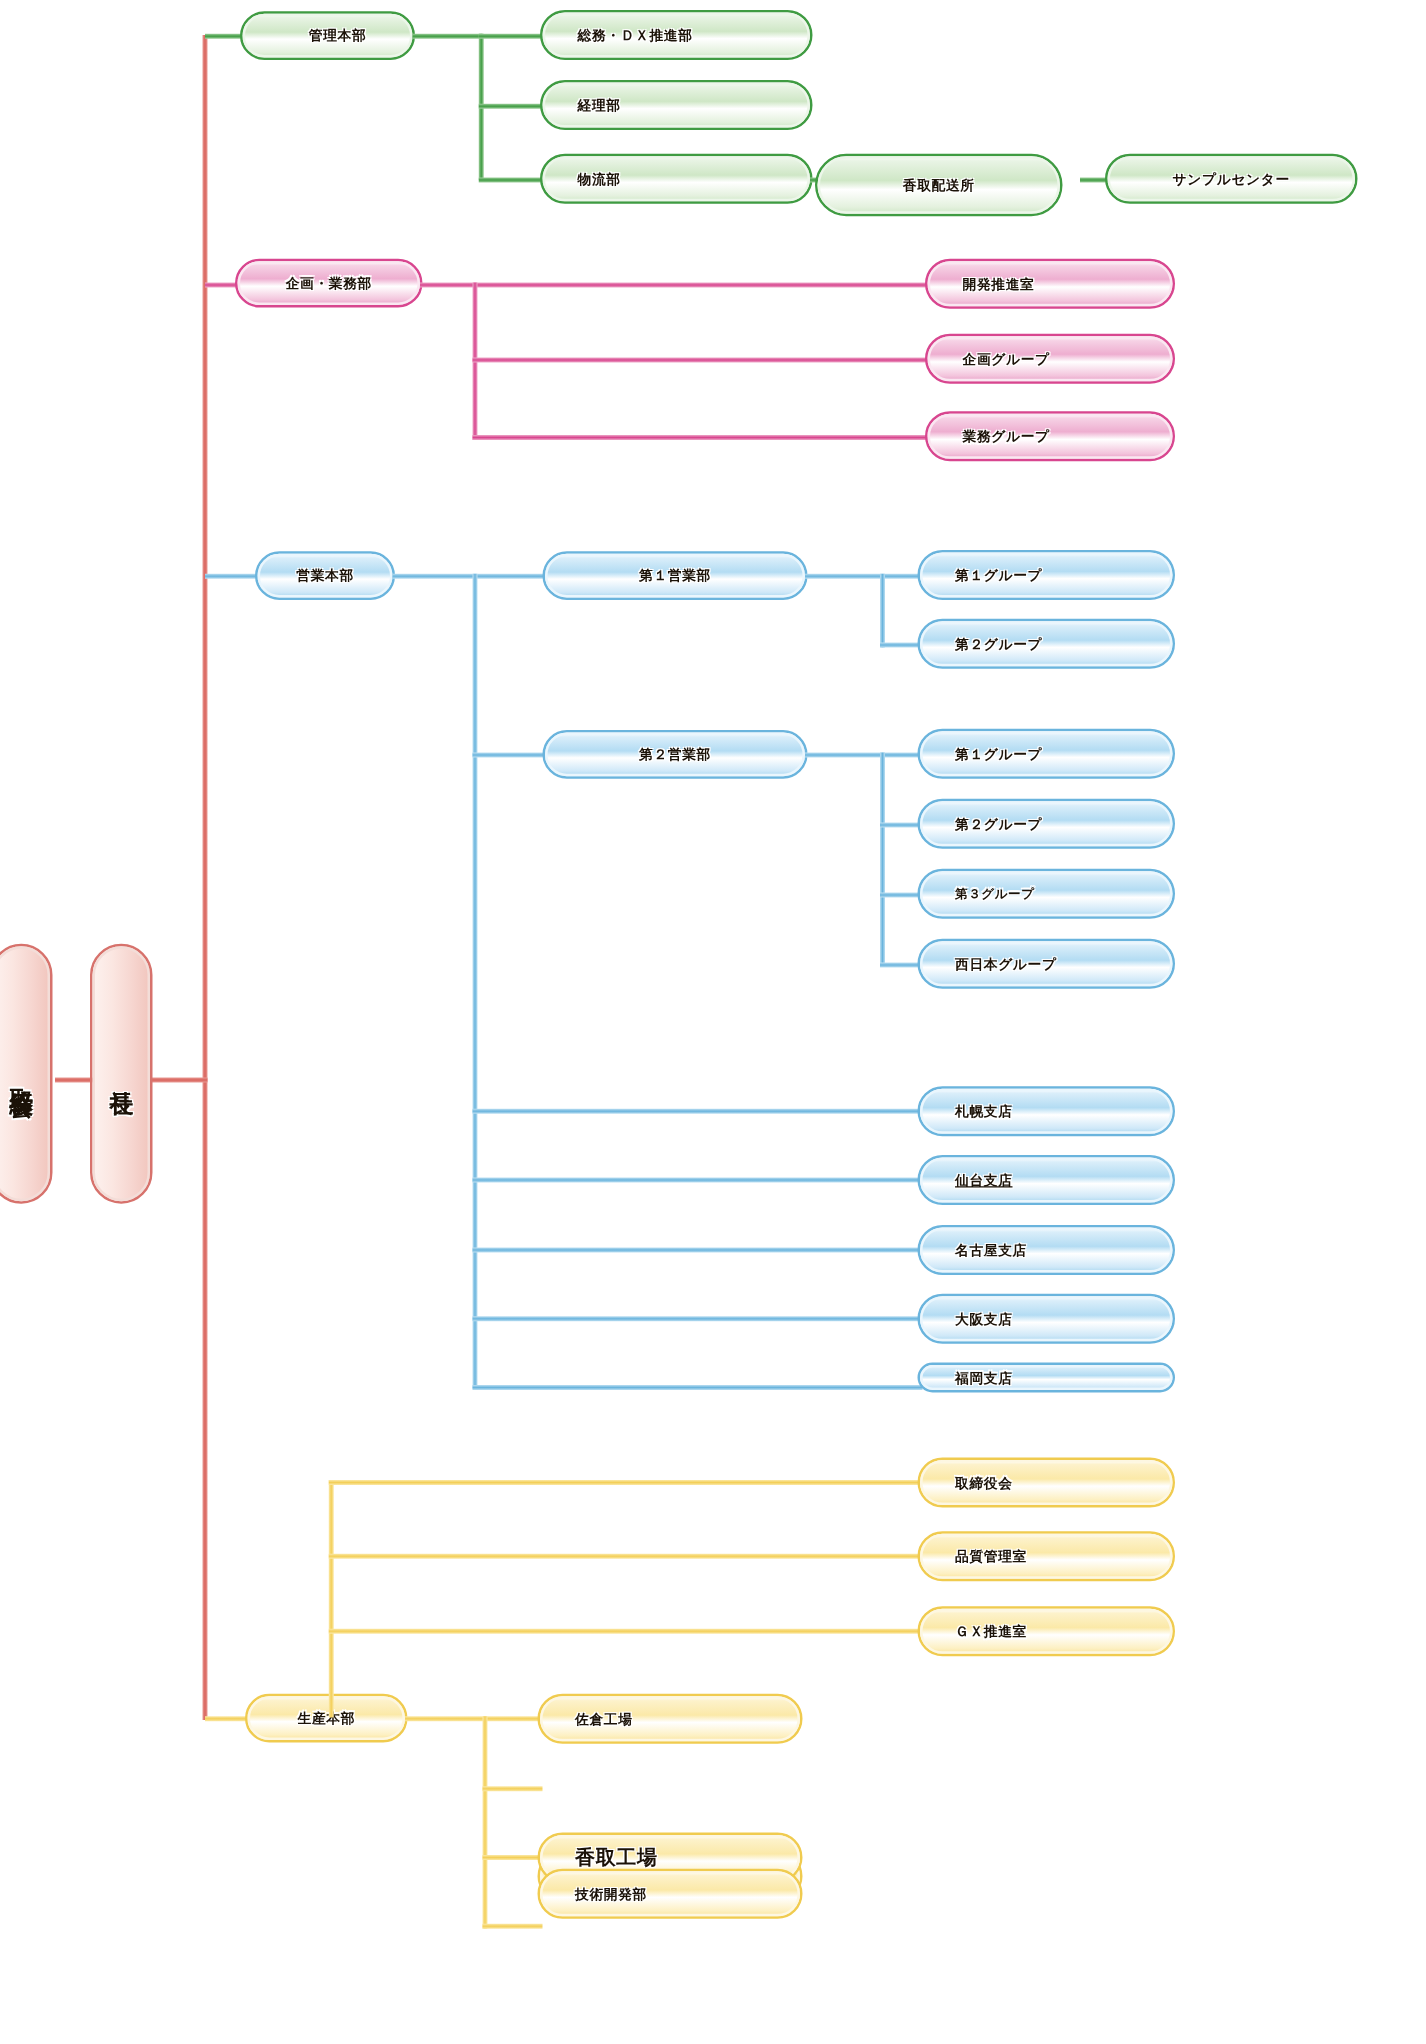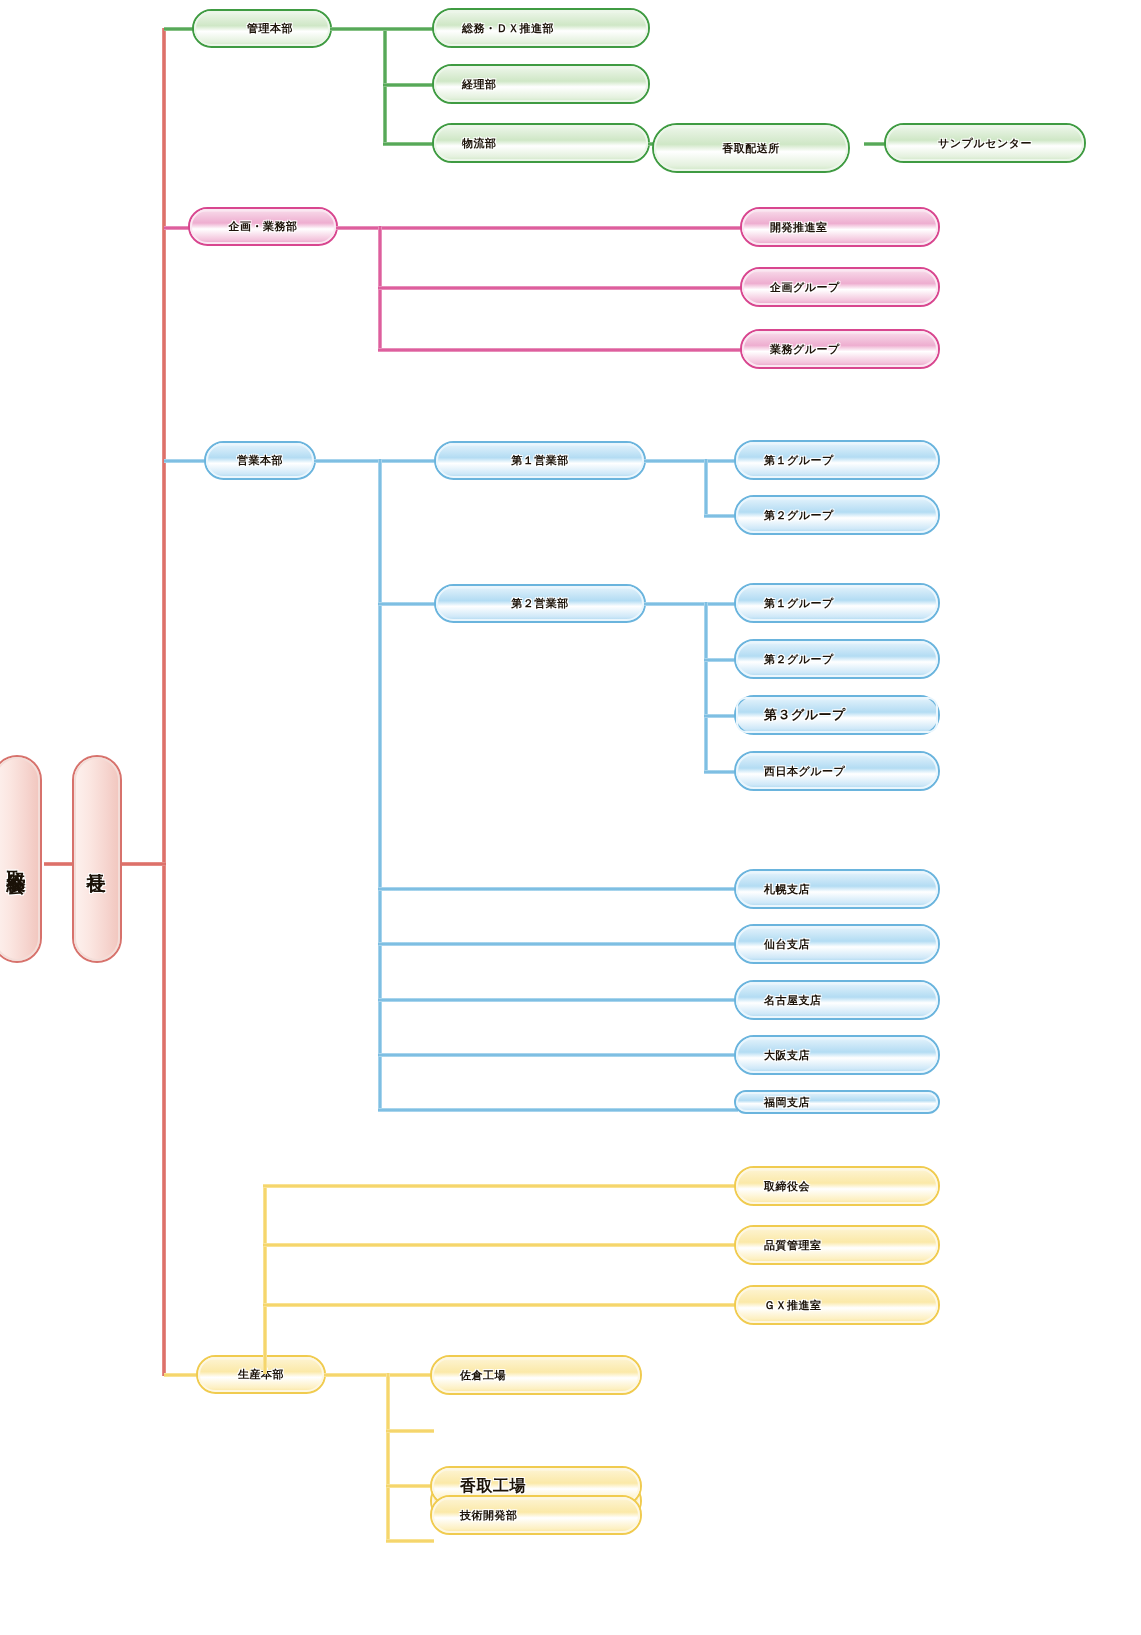--- a/index.html
+++ b/index.html
@@ -191,36 +191,36 @@
   <div class="ln h c-blue" style="left:704px;top:714px;width:36px;"></div>
   <div class="ln h c-blue" style="left:704px;top:770px;width:36px;"></div>
 
   <div class="node blue left" style="left:734px;top:583px;width:206px;height:40px;">
     <div class="inner" style="font-size: 11px;">第１グループ</div>
   </div>
   <div class="node blue left" style="left:734px;top:639px;width:206px;height:40px;">
     <div class="inner" style="font-size: 11px;">第２グループ</div>
   </div>
   <div class="node blue left" style="left:734px;top:695px;width:206px;height:40px;">
-    <div class="inner" style="font-size: 13px; border-radius: 10px;">第３グループ</div>
+    <div class="inner" style="font-size: 10px;">第３グループ</div>
   </div>
   <div class="node blue left" style="left:734px;top:751px;width:206px;height:40px;">
     <div class="inner" style="font-size: 11px;">西日本グループ</div>
   </div>
 
   <div class="ln h c-blue" style="left:378px;top:887px;width:360px;"></div>
   <div class="ln h c-blue" style="left:378px;top:942px;width:360px;"></div>
   <div class="ln h c-blue" style="left:378px;top:998px;width:360px;"></div>
   <div class="ln h c-blue" style="left:378px;top:1053px;width:360px;"></div>
   <div class="ln h c-blue" style="left:378px;top:1108px;width:360px;"></div>
 
   <div class="node blue left" style="left:734px;top:869px;width:206px;height:40px;">
     <div class="inner" style="font-size: 11px;">札幌支店</div>
   </div>
-  <div class="node blue left" style="left:734px;top:924px;width:206px;height:40px;">
+  <div class="node blue left" style="left:734px;top:924px;width:206px;height:40px;text-decoration:underline;">
     <div class="inner" style="font-size: 11px;">仙台支店</div>
   </div>
   <div class="node blue left" style="left:734px;top:980px;width:206px;height:40px;">
     <div class="inner" style="font-size: 11px;">名古屋支店</div>
   </div>
   <div class="node blue left" style="left:734px;top:1035px;width:206px;height:40px;">
     <div class="inner" style="font-size: 11px;">大阪支店</div>
   </div>
   <div class="node blue left" style="left:734px;top:1090px;width:206px;height:24px;">
     <div class="inner" style="font-size: 11px;">福岡支店</div>

